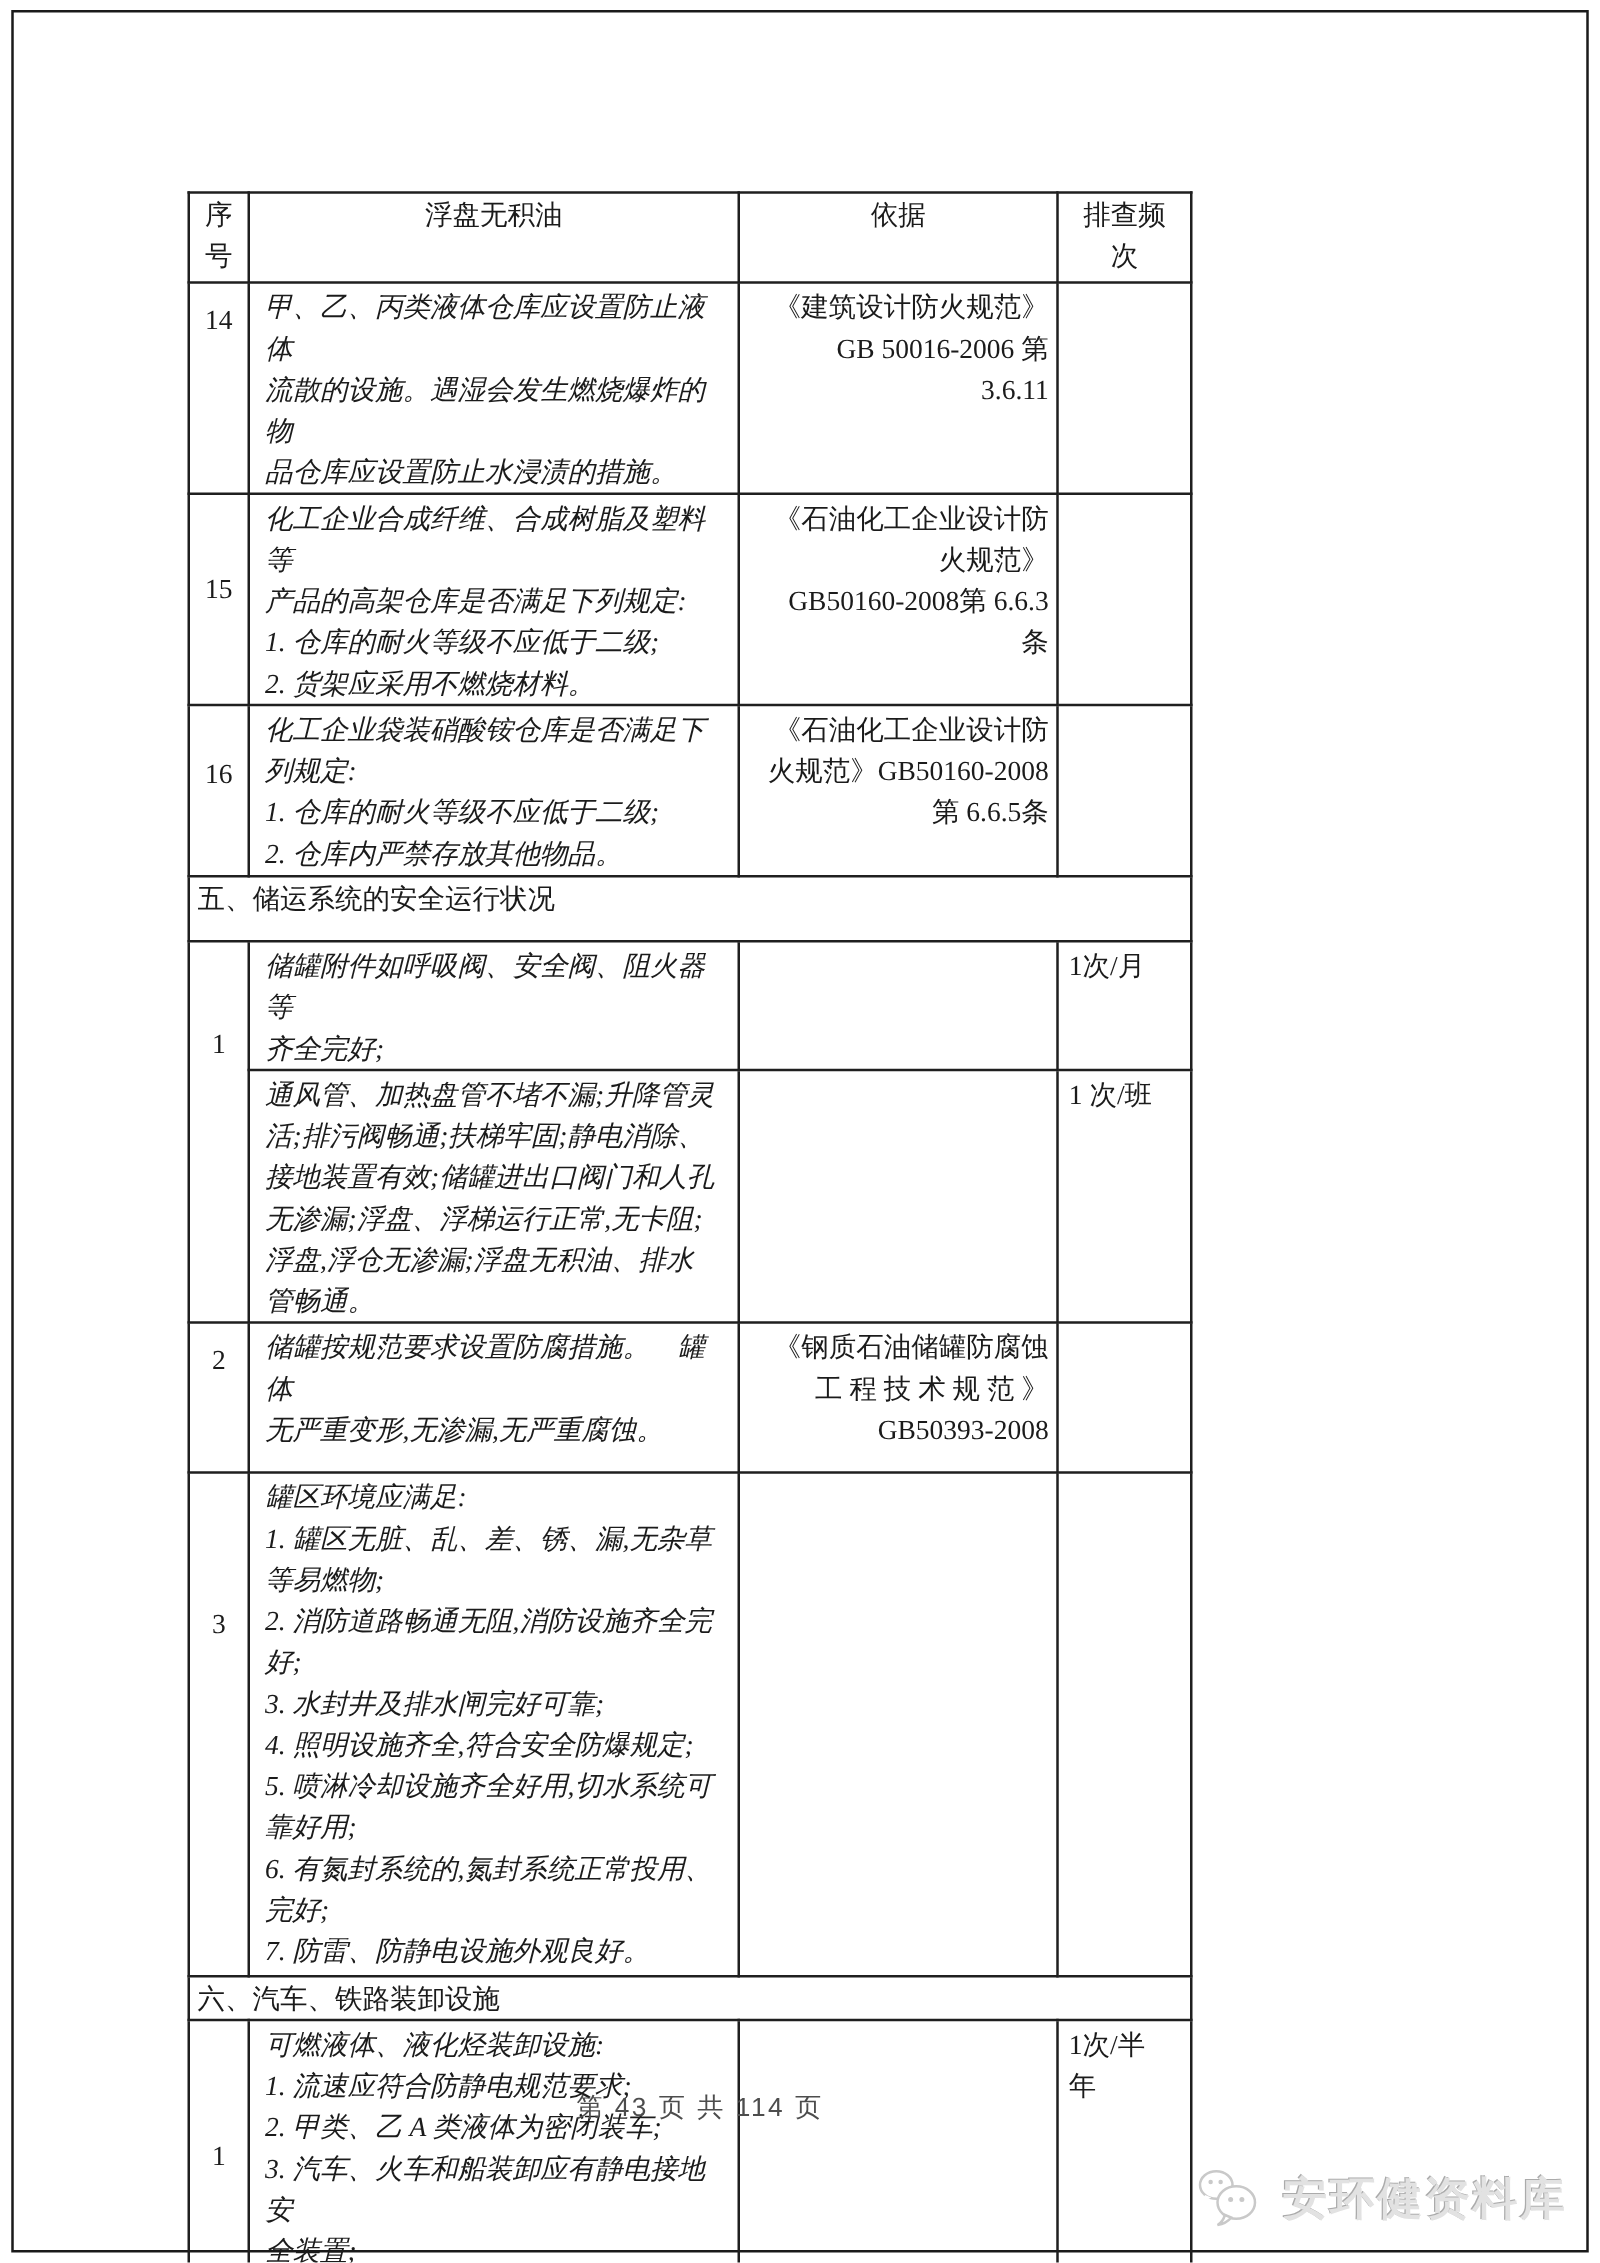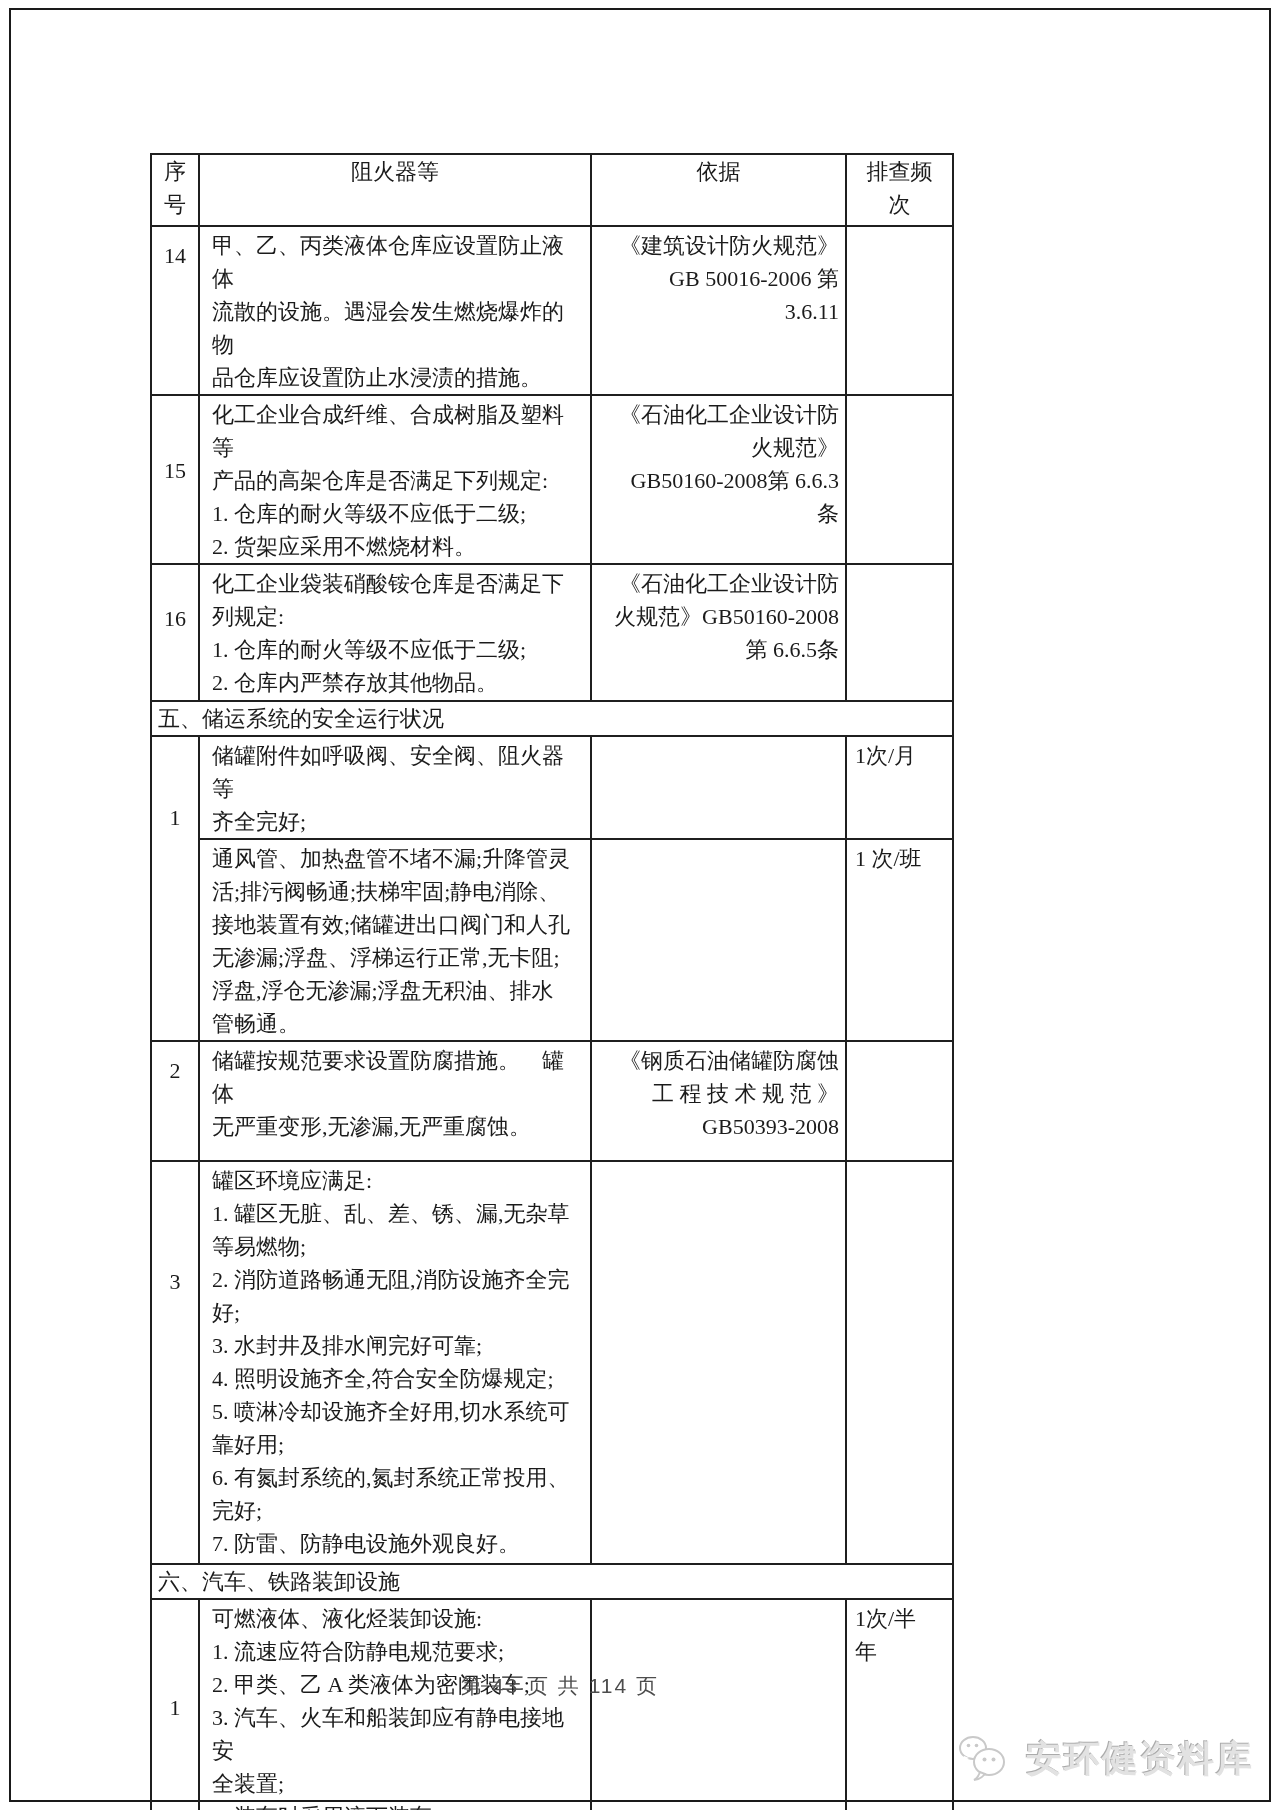--- a/index.html
+++ b/index.html
@@ -9,21 +9,21 @@
        border:2px solid #1a1a1a;}
   table.checklist{position:absolute;left:150px;top:153px;width:802px;
        border-collapse:collapse;table-layout:fixed;}
   table.checklist td,table.checklist th{
        border:2px solid #1f1f1f;font-weight:normal;
        font-size:22px;line-height:33px;vertical-align:top;
        white-space:pre-line;overflow:hidden;}
   th.hdr{text-align:center;vertical-align:middle;font-size:23px;line-height:31px;padding:0 2px;}
   td.no{ text-align:center;vertical-align:middle;padding:12px;}
   td.no-top{vertical-align:top;}
-  td.content{padding:2px 8px 0 12px;}
+  td.content{padding:2px 8px 0 12px;font-style:italic;}
   td.basis{padding:2px 6px 17px 10px;text-align:right;}
   td.freq{padding:2px 12px 0 8px;}
   td.section{font-weight:bold;font-size:23px;vertical-align:middle;
        padding:0 0 0 6px;white-space:normal;}
   .footer{position:absolute;left:0;top:1672px;width:1120px;text-align:center;
        color:#4d4d4d;font-size:21px;letter-spacing:2px;
        font-family:"Liberation Sans","DejaVu Sans",sans-serif;}
   .watermark{position:absolute;top:1733px;right:26px;display:flex;
        align-items:center;gap:12px;}
   .watermark .wm-text{font-size:36px;font-weight:bold;letter-spacing:2px;
@@ -38,21 +38,21 @@
   <colgroup>
     <col style="width:48px">
       <col style="width:392px">
       <col style="width:255px">
       <col style="width:107px">
   </colgroup>
   <tbody>
       <tr style="height:72px">
     <th class="hdr">序
 号</th>
-    <th class="hdr">阻火器等</th>
+    <th class="hdr">浮盘无积油</th>
     <th class="hdr">依据</th>
     <th class="hdr">排查频
 次</th>
   </tr>
 
   <tr style="height:98px">
     <td class="no">14</td>
     <td class="content">甲、乙、丙类液体仓库应设置防止液体
 流散的设施。遇湿会发生燃烧爆炸的物
 品仓库应设置防止水浸渍的措施。</td>
@@ -80,21 +80,21 @@
     <td class="content">化工企业袋装硝酸铵仓库是否满足下
 列规定:
 1. 仓库的耐火等级不应低于二级;
 2. 仓库内严禁存放其他物品。</td>
     <td class="basis">《石油化工企业设计防
 火规范》GB50160-2008
 第 6.6.5条</td>
     <td class="freq"></td>
   </tr>
 
-  <tr style="height:35px">
+  <tr style="height:52px">
     <td class="section" colspan="4">五、储运系统的安全运行状况</td>
   </tr>
 
   <tr style="height:67px">
     <td class="no no-top" rowspan="2" style="padding-top:64px">1</td>
     <td class="content">储罐附件如呼吸阀、安全阀、阻火器等
 齐全完好;</td>
     <td class="basis"></td>
     <td class="freq">1次/月</td>
   </tr>

